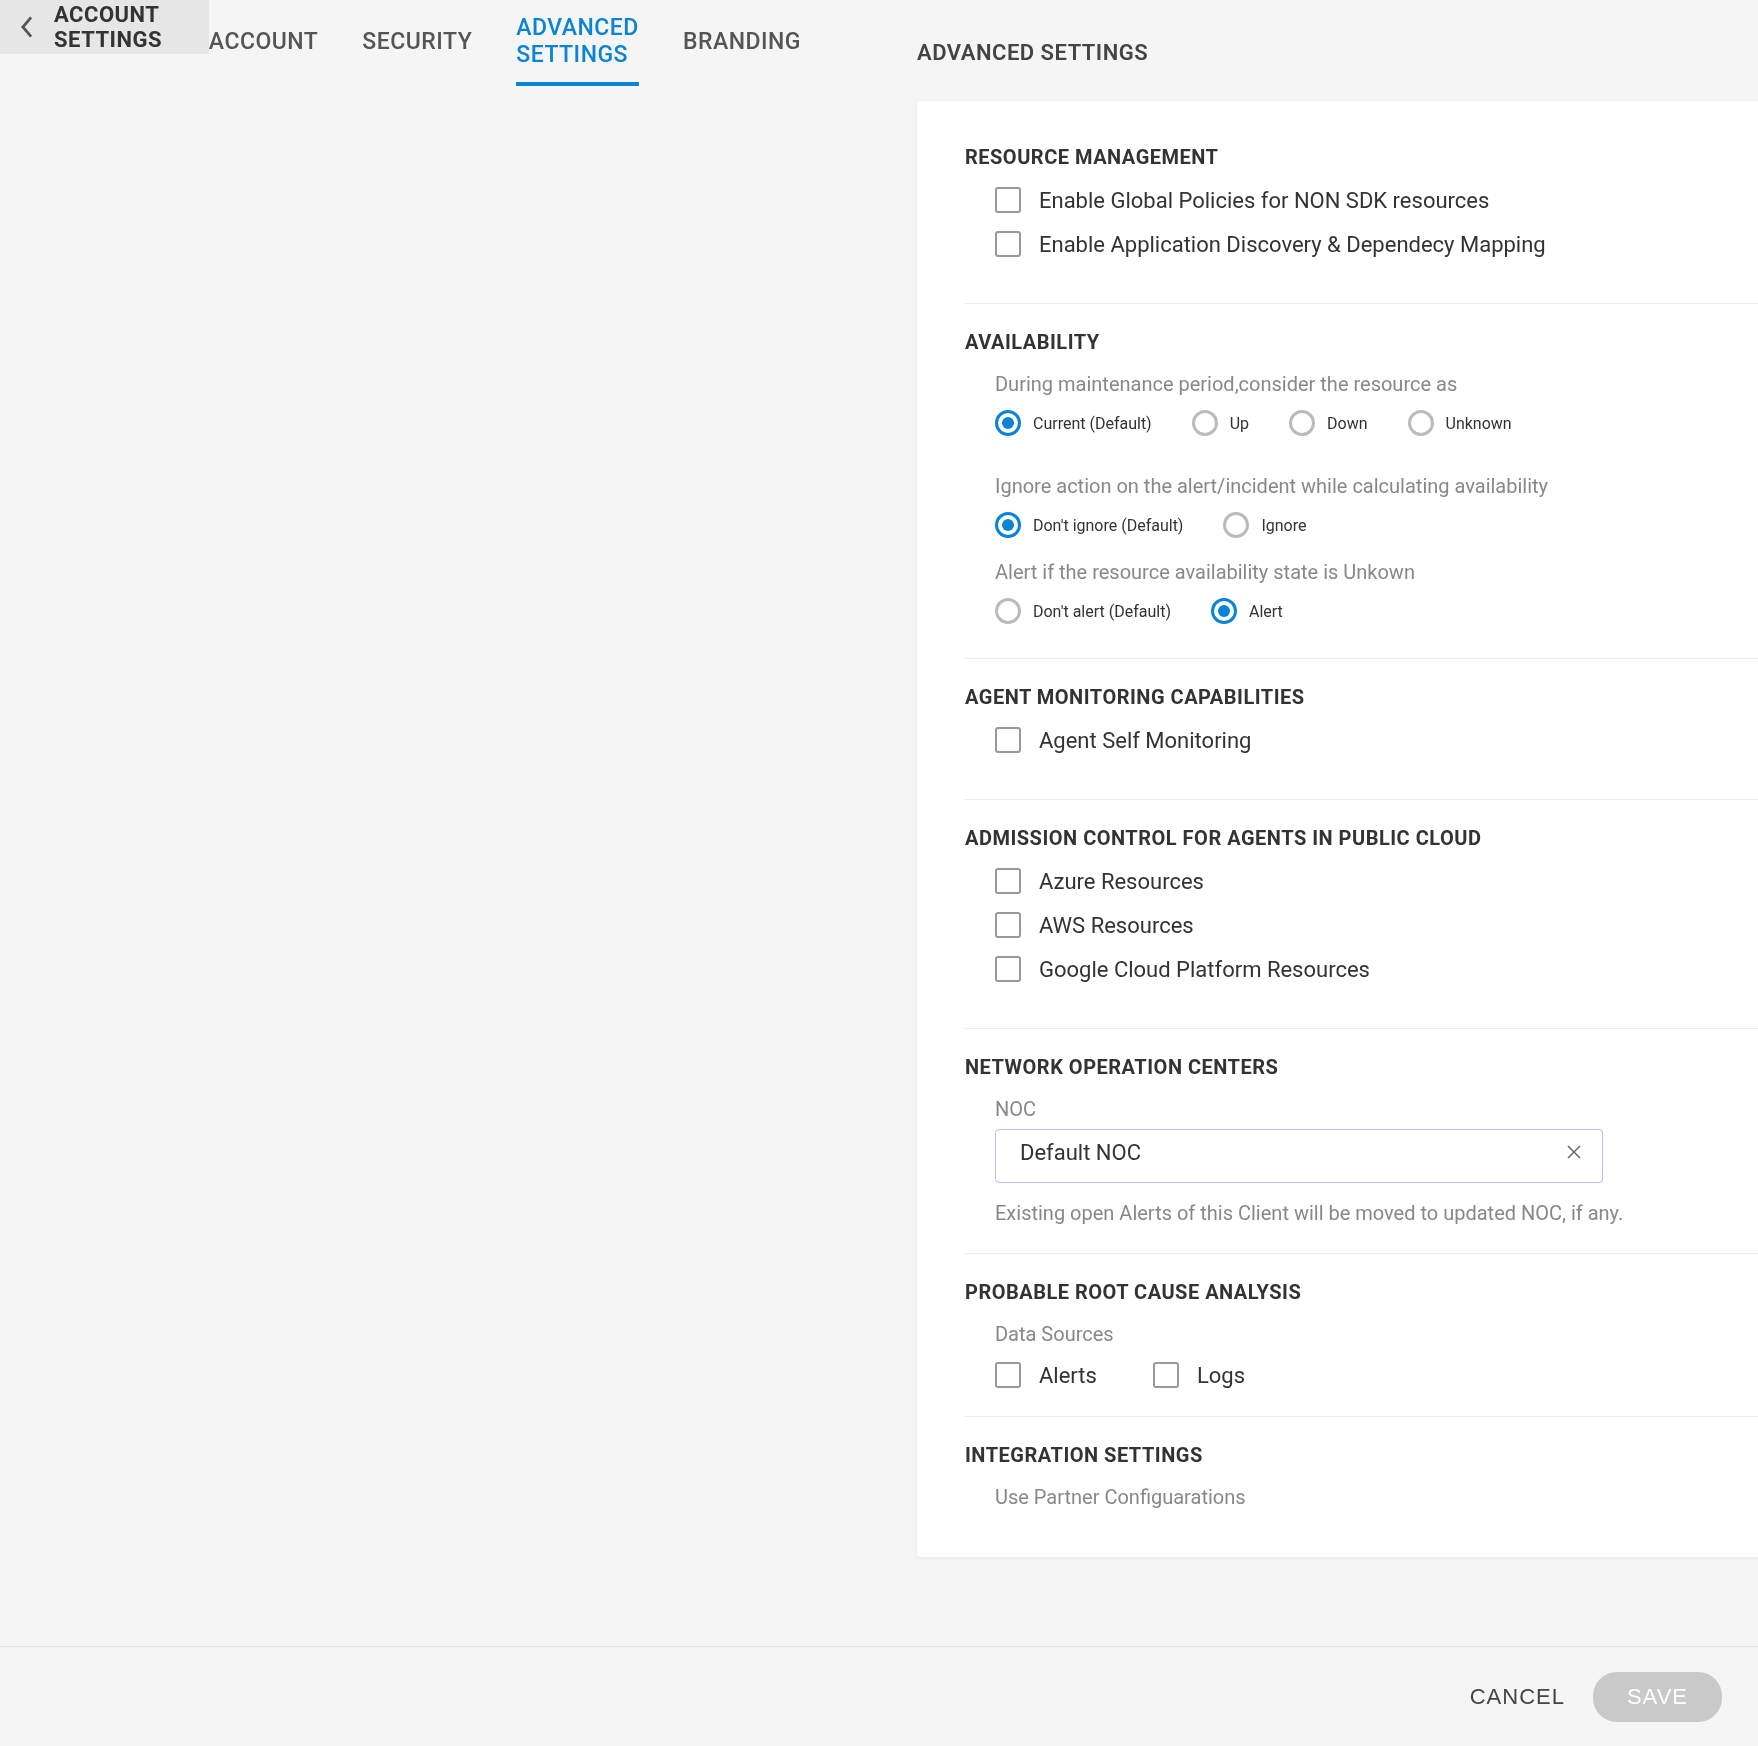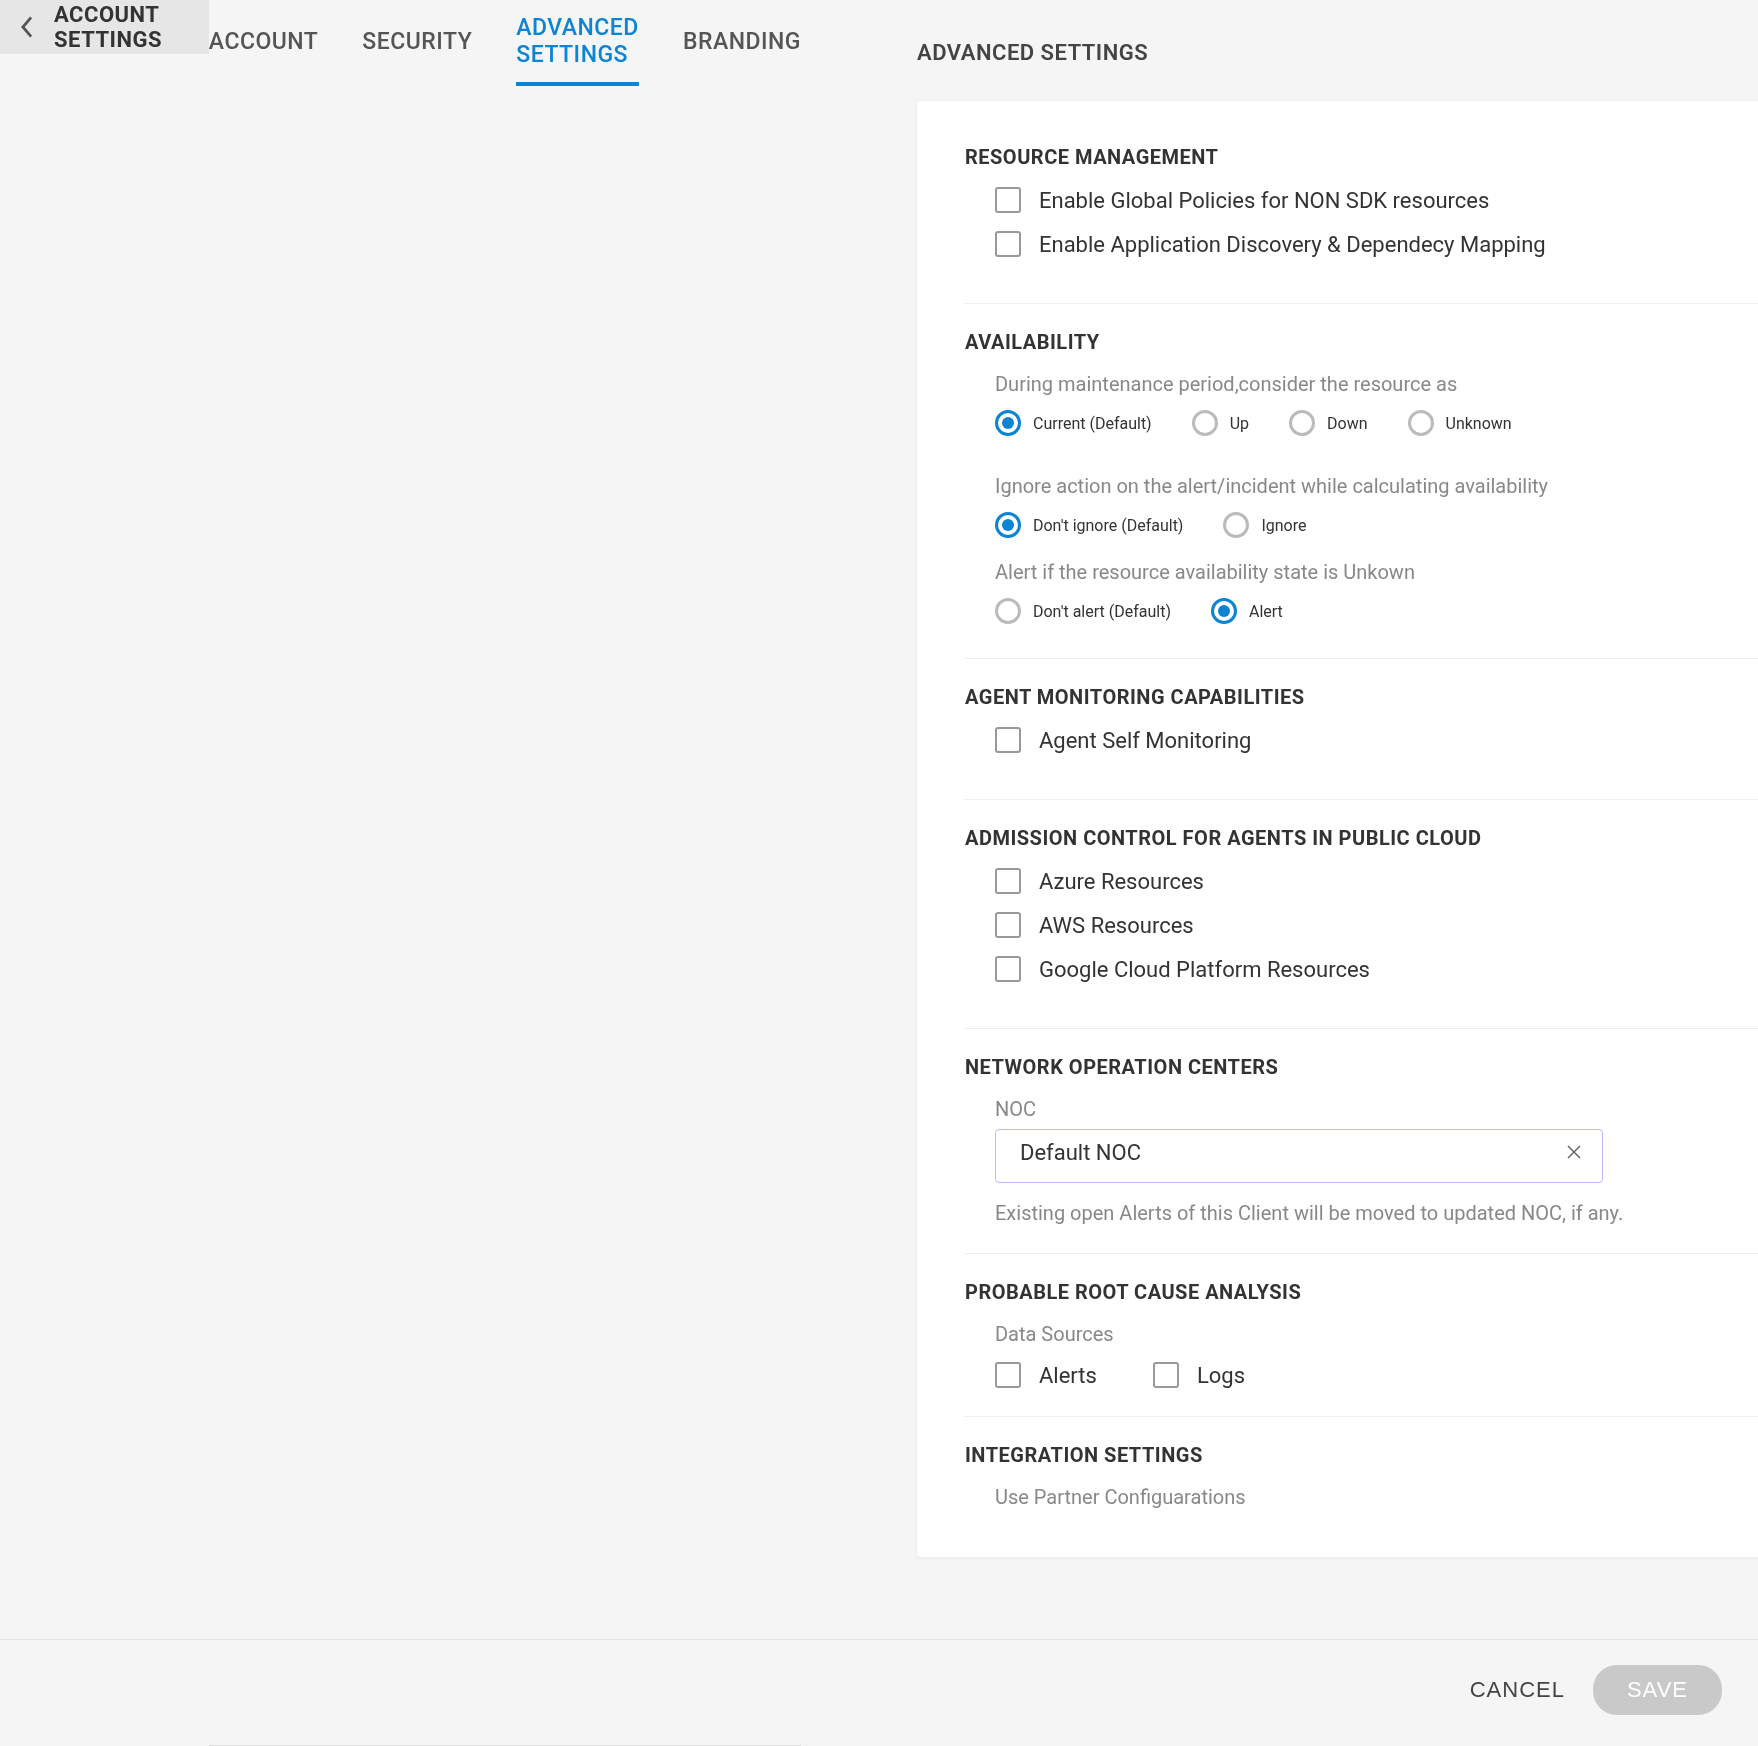--- a/index.html
+++ b/index.html
@@ -196,21 +196,21 @@
   }
   
   .ds-row {
     display:flex;
     gap: 56px;
     margin-top: 16px;
   }
   
   .footer {
     position:absolute;
-    bottom:7px; left:0; right:0;
+    bottom:0; left:0; right:0;
     height: 100px;
     background:#f5f5f5;
     border-top: 1px solid #e4e4e4;
     display:flex;
     align-items:center;
     justify-content:flex-end;
     gap: 28px;
     padding-right: 36px;
   }
   .btn-cancel {

